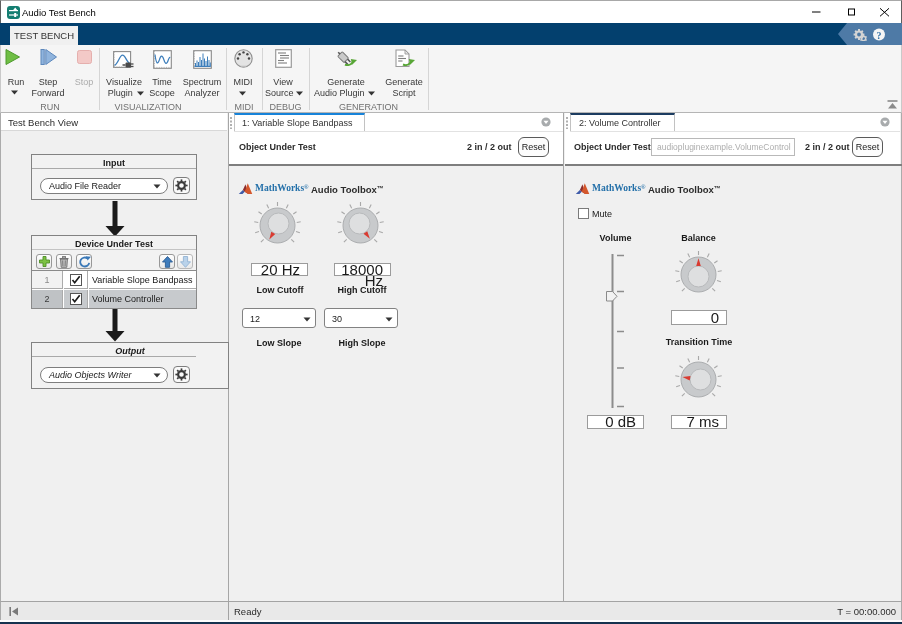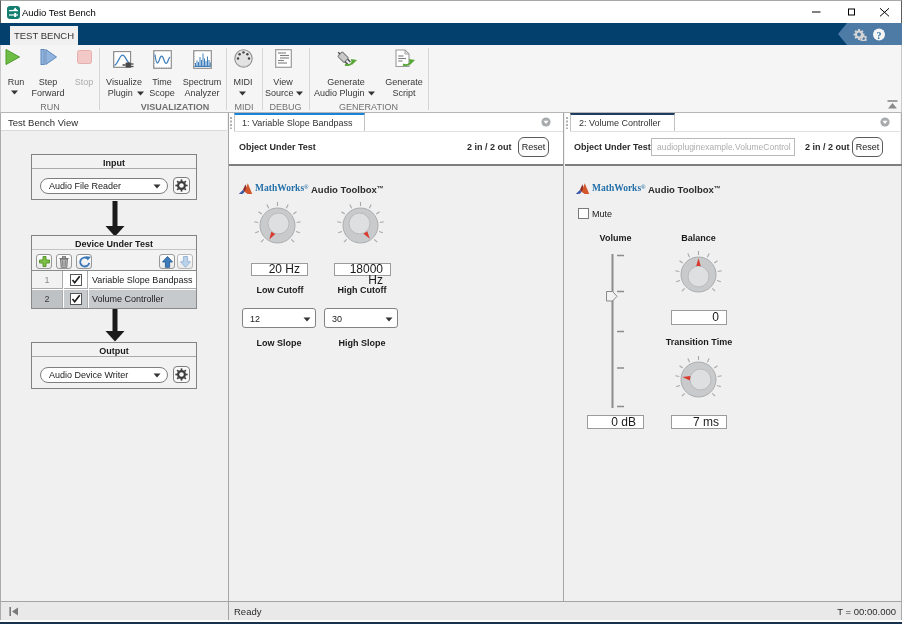--- a/index.html
+++ b/index.html
@@ -3,21 +3,21 @@
 <meta charset="utf-8">
 <style>
 * { margin:0; padding:0; box-sizing:border-box; }
 html,body { width:902px; height:624px; overflow:hidden; }
 body { font-family:"Liberation Sans", sans-serif; position:relative; background:#F0F0F0; }
 .abs { position:absolute; }
 .tstext { font-size:9px; color:#383838; text-align:center; line-height:11px; white-space:nowrap; }
 .seclabel { font-size:9px; color:#707070; text-align:center; position:absolute; top:57px; white-space:nowrap; }
 .vline { position:absolute; top:3px; height:62px; width:1px; background:#D5D5D5; }
 .boxtitle { font-weight:bold; font-size:9px; color:#1A1A1A; text-align:center; }
-.field { position:absolute; background:#FFF; border:1px solid #9B9B9B; font-size:12px; color:#1A1A1A; text-align:right; padding-right:7px; }
+.field { position:absolute; background:#FFF; border:1px solid #9B9B9B; font-size:15px; color:#1A1A1A; text-align:right; padding-right:7px; }
 .klabel { position:absolute; font-size:9px; font-weight:bold; color:#1A1A1A; text-align:center; white-space:nowrap; }
 </style>
 </head>
 <body>
 
 <div class="abs" style="left:0;top:0;width:902px;height:38px;background:#FFF;border-top:1px solid #A8A8A8;border-left:1.5px solid #5E5E5E;border-right:1.5px solid #5E5E5E;">
   <svg class="abs" style="left:6px;top:5px;" width="13" height="13" viewBox="0 0 13 13">
     <rect x="0" y="0" width="13" height="13" rx="3" fill="#147E71"></rect>
     <line x1="2" y1="4.6" x2="11" y2="4.6" stroke="#FFF" stroke-width="1.2"></line>
     <line x1="2" y1="9" x2="11" y2="9" stroke="#FFF" stroke-width="1.2"></line>
@@ -128,21 +128,21 @@
         <polyline points="10,16 10,3.5"></polyline>
         <polyline points="11.5,16 11.5,8.5"></polyline>
         <polyline points="13,16 13,11"></polyline>
         <polyline points="14.5,16 14.5,6.5"></polyline>
         <polyline points="16,16 16,10"></polyline>
         <polyline points="17.3,16 17.3,12.5"></polyline>
       </g>
     <line x1="1.5" y1="16.4" x2="17.8" y2="16.4" stroke="#3D7EBB" stroke-width="1.2"></line>
   </svg>
   <div class="tstext abs" style="left:179px;top:32px;width:44px;">Spectrum<br>Analyzer</div>
-  <div class="seclabel" style="left:119px;width:110px;font-weight:bold;">VISUALIZATION</div>
+  <div class="seclabel" style="left:92px;width:110px;">VISUALIZATION</div>
 
   <svg class="abs" style="left:233px;top:4px;" width="19" height="19" viewBox="0 0 19 19">
     <circle cx="9.5" cy="9.5" r="8.7" fill="#E3E3E3" stroke="#8F8F8F" stroke-width="1.1"></circle>
     <circle cx="4" cy="9.5" r="1.2" fill="#444"></circle>
     <circle cx="15" cy="9.5" r="1.2" fill="#444"></circle>
     <circle cx="5.6" cy="5.2" r="1.2" fill="#444"></circle>
     <circle cx="13.4" cy="5.2" r="1.2" fill="#444"></circle>
     <circle cx="9.5" cy="3.4" r="1.2" fill="#444"></circle>
     <path d="M5.8,16.8 a4.8,4.8 0 0 0 7.4,0 z" fill="#BDBDBD"></path>
   </svg>
@@ -287,25 +287,25 @@
           <path d="M2.5,6 L4.7,8.7 L9.7,2.3" fill="none" stroke="#1A1A1A" stroke-width="1.7"></path>
         </svg>
     </div>
   </div>
 
   <svg class="abs" style="left:104px;top:196px;" width="20" height="33" viewBox="0 0 20 33">
     <rect x="7.5" y="0" width="5" height="23" fill="#1A1A1A"></rect>
     <polygon points="0.5,22 19.5,22 10,32.5" fill="#1A1A1A"></polygon>
   </svg>
 
-  <div class="abs" style="left:30px;top:229px;width:166px;height:47px;background:#F2F2F2;border:1px solid #828282;">
+  <div class="abs" style="left:30px;top:229px;width:198px;height:47px;background:#F2F2F2;border:1px solid #828282;font-style:italic;">
     <div class="boxtitle" style="margin-top:3px;">Output</div>
     <div class="abs" style="left:0;top:13px;width:164px;height:1px;background:#A9A9A9;"></div>
     <div class="abs" style="left:8px;top:24px;width:128px;height:16px;background:#FFF;border:1px solid #7E7E7E;border-radius:8px;">
-      <div class="abs" style="left:8px;top:2px;font-size:9px;color:#1A1A1A;line-height:11px;white-space:nowrap;">Audio Device Writer</div>
+      <div class="abs" style="left:8px;top:2px;font-size:9px;color:#1A1A1A;line-height:11px;white-space:nowrap;">Audio Objects Writer</div>
       <svg class="abs" style="left:112px;top:5px;" width="8" height="5">
           <polygon points="0.5,0.5 7.5,0.5 4,4.5" fill="#333"></polygon>
         </svg>
     </div>
     <div class="abs" style="left:141px;top:23px;width:17px;height:17px;background:#FAFAFA;border:1px solid #7E7E7E;border-radius:4px;">
       <svg style="position:absolute;left:1.2px;top:1.2px;" width="13" height="13" viewBox="-6.5 -6.5 13 13">
         <g stroke="#3A3A3A" stroke-width="1.7">
         <line x1="0" y1="-4.4" x2="0" y2="-6.1"></line>
             <line x1="0" y1="-4.4" x2="0" y2="-6.1" transform="rotate(45)"></line>
             <line x1="0" y1="-4.4" x2="0" y2="-6.1" transform="rotate(90)"></line>

